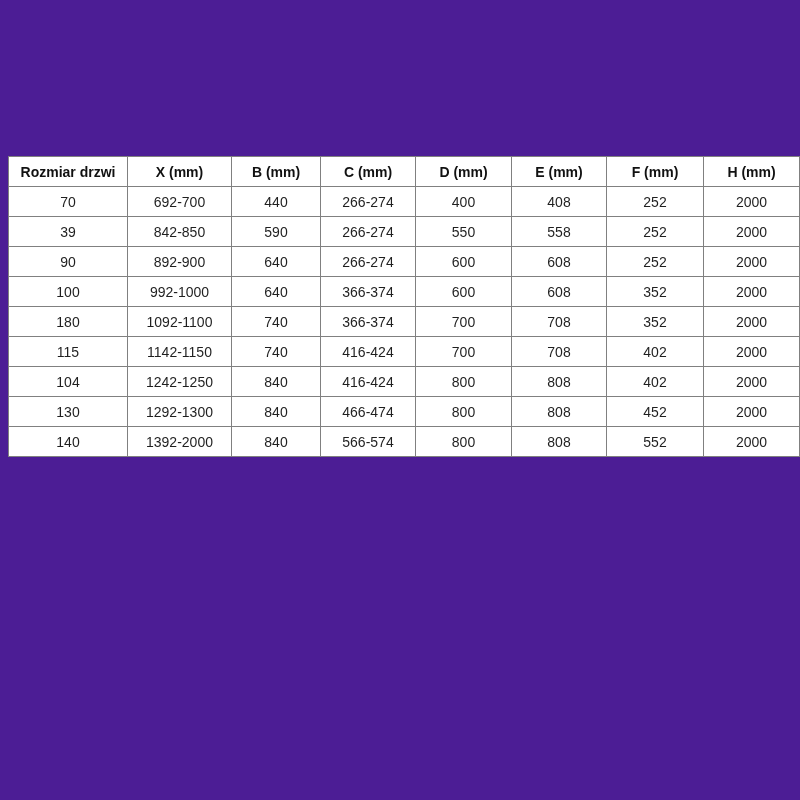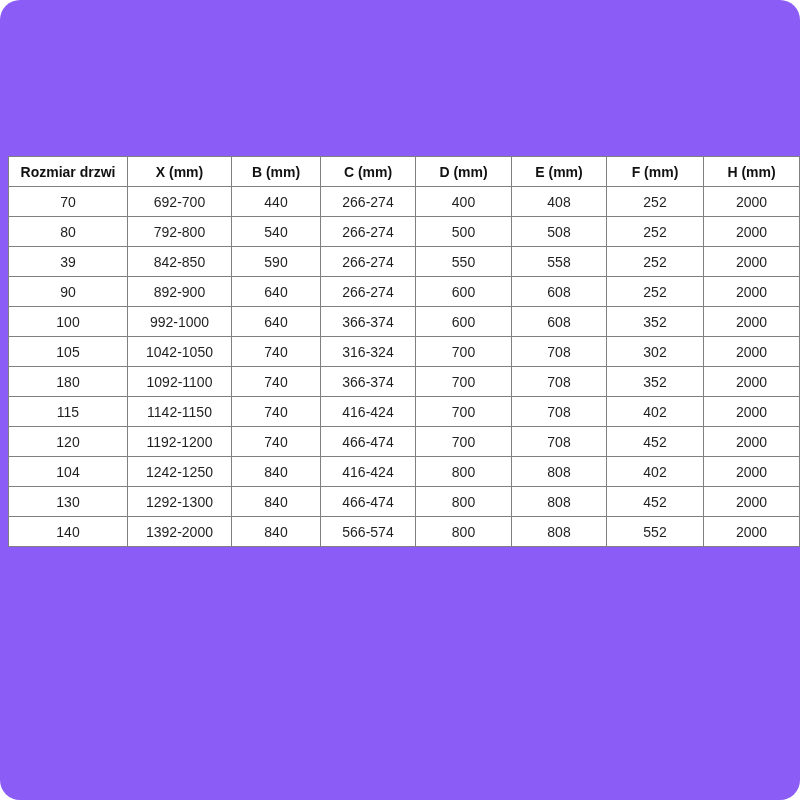--- a/index.html
+++ b/index.html
@@ -7,23 +7,22 @@
     padding: 0;
     background: #ffffff;
     width: 800px;
     height: 800px;
     font-family: "Liberation Sans", sans-serif;
   }
   .page {
     position: relative;
     width: 800px;
     height: 800px;
-    background: #8b5cf6;
+    background: #4c1d95;
     overflow: hidden;
-    border-radius: 20px;
   }
   .table-wrap {
     position: absolute;
     left: 8px;
     top: 156px;
     width: 792px;
   }
   table.size-table {
     border-collapse: collapse;
     table-layout: fixed;
@@ -88,30 +87,20 @@
             <td>70</td>
             <td>692-700</td>
             <td>440</td>
             <td>266-274</td>
             <td>400</td>
             <td>408</td>
             <td>252</td>
             <td>2000</td>
           </tr>
           <tr>
-            <td>80</td>
-            <td>792-800</td>
-            <td>540</td>
-            <td>266-274</td>
-            <td>500</td>
-            <td>508</td>
-            <td>252</td>
-            <td>2000</td>
-          </tr>
-          <tr>
             <td>39</td>
             <td>842-850</td>
             <td>590</td>
             <td>266-274</td>
             <td>550</td>
             <td>558</td>
             <td>252</td>
             <td>2000</td>
           </tr>
           <tr>
@@ -128,57 +117,37 @@
             <td>100</td>
             <td>992-1000</td>
             <td>640</td>
             <td>366-374</td>
             <td>600</td>
             <td>608</td>
             <td>352</td>
             <td>2000</td>
           </tr>
           <tr>
-            <td>105</td>
-            <td>1042-1050</td>
-            <td>740</td>
-            <td>316-324</td>
-            <td>700</td>
-            <td>708</td>
-            <td>302</td>
-            <td>2000</td>
-          </tr>
-          <tr>
             <td>180</td>
             <td>1092-1100</td>
             <td>740</td>
             <td>366-374</td>
             <td>700</td>
             <td>708</td>
             <td>352</td>
             <td>2000</td>
           </tr>
           <tr>
             <td>115</td>
             <td>1142-1150</td>
             <td>740</td>
             <td>416-424</td>
             <td>700</td>
             <td>708</td>
             <td>402</td>
-            <td>2000</td>
-          </tr>
-          <tr>
-            <td>120</td>
-            <td>1192-1200</td>
-            <td>740</td>
-            <td>466-474</td>
-            <td>700</td>
-            <td>708</td>
-            <td>452</td>
             <td>2000</td>
           </tr>
           <tr>
             <td>104</td>
             <td>1242-1250</td>
             <td>840</td>
             <td>416-424</td>
             <td>800</td>
             <td>808</td>
             <td>402</td>

